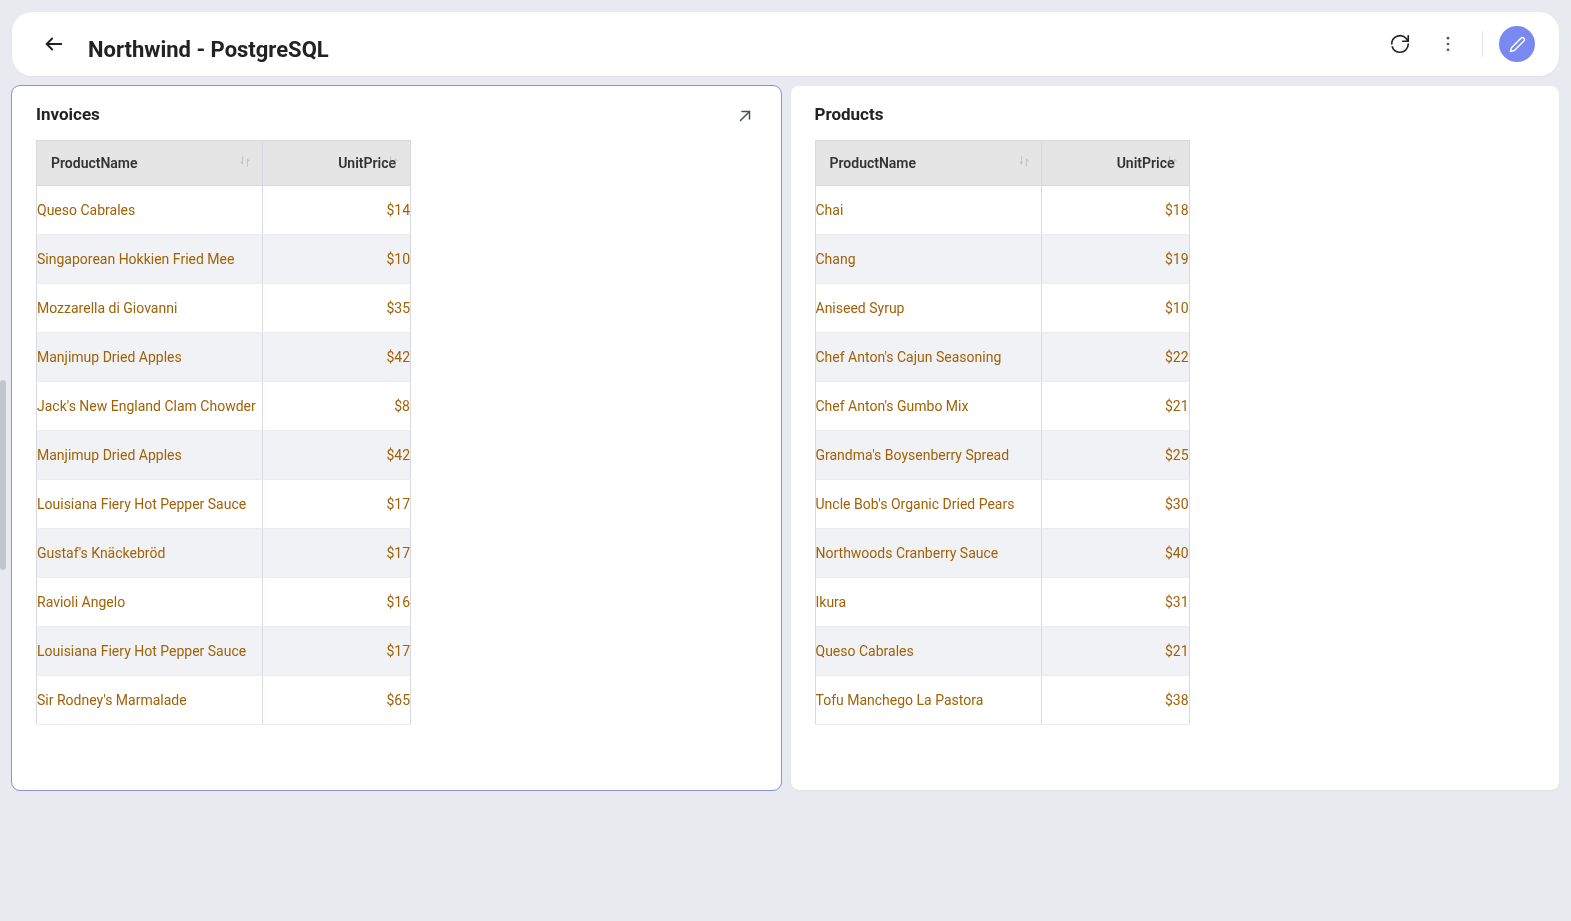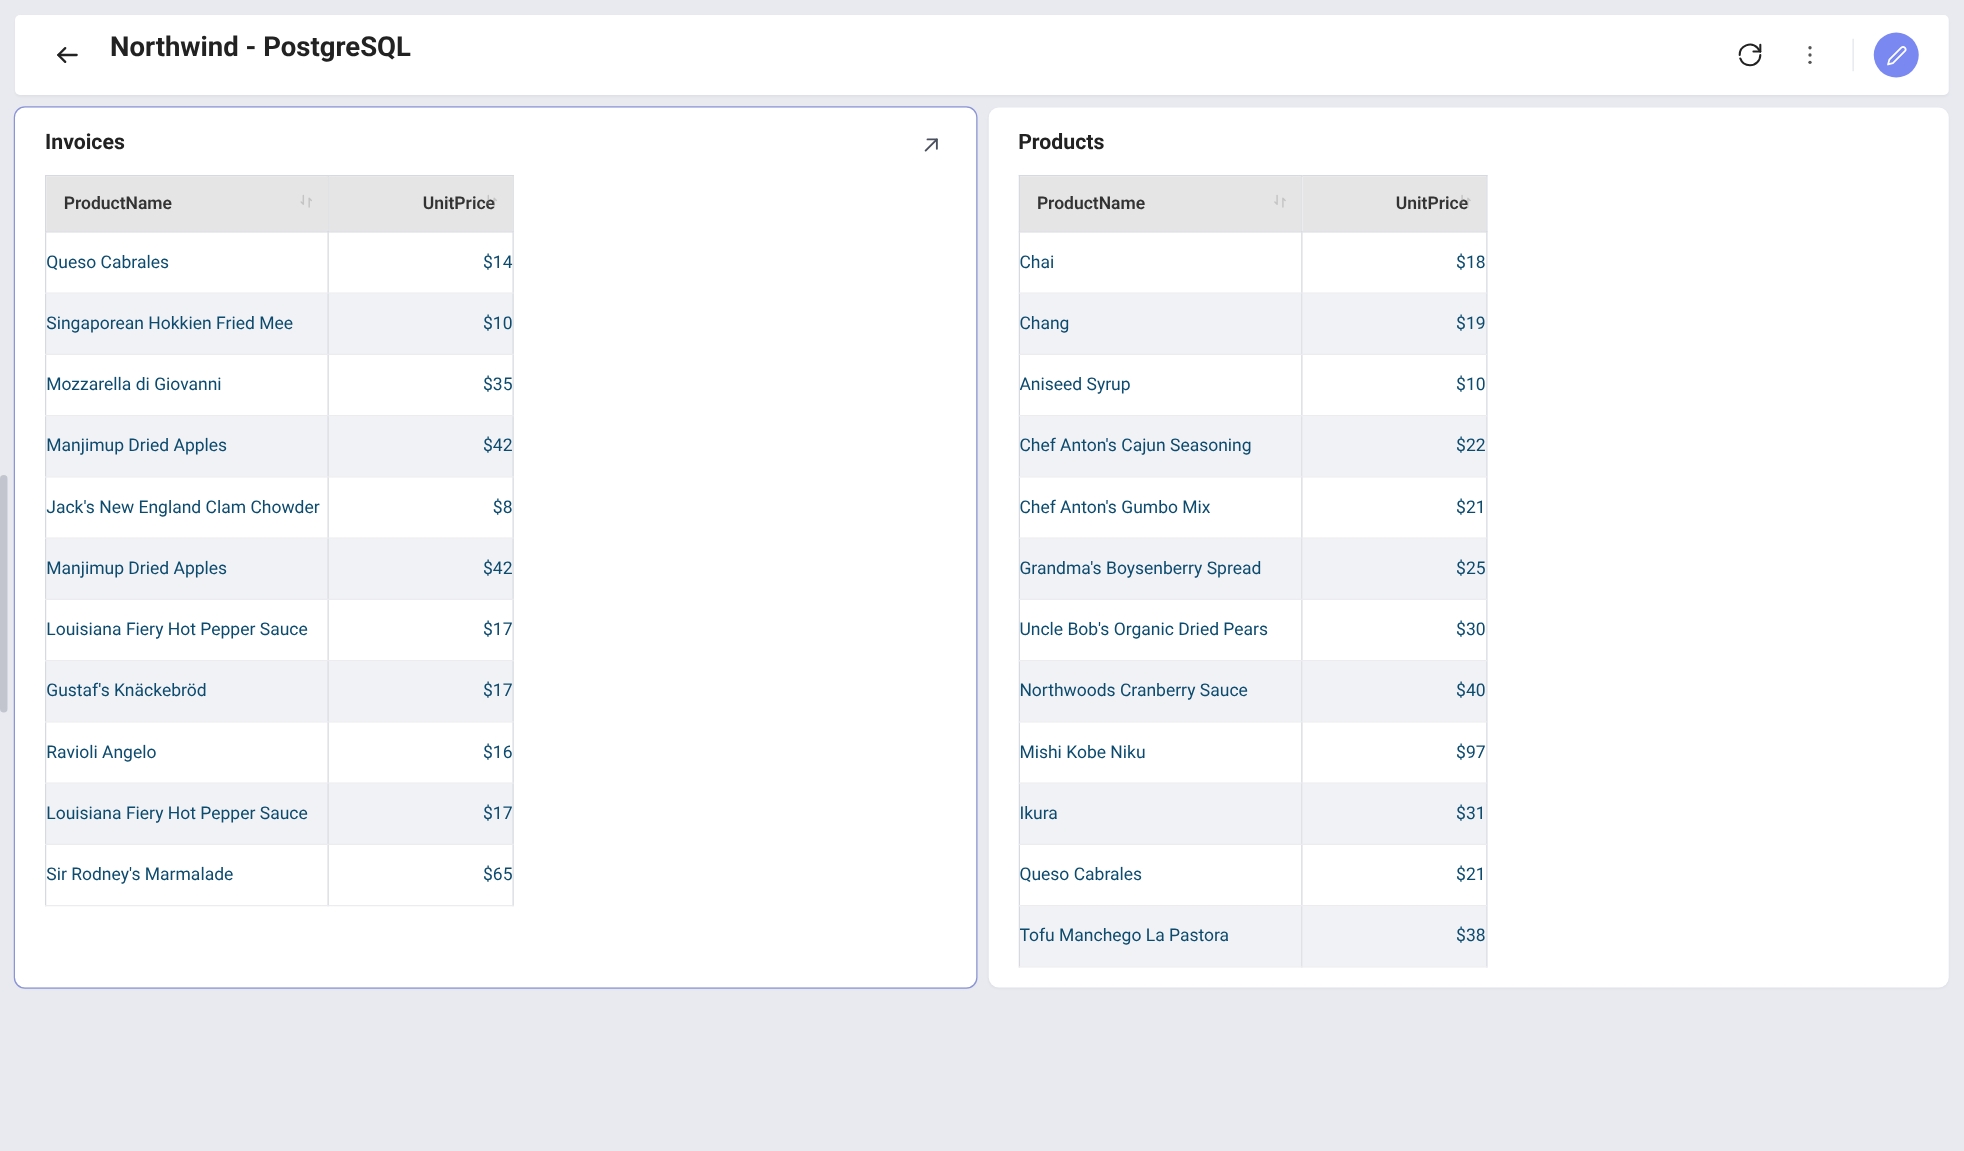--- a/index.html
+++ b/index.html
@@ -8,24 +8,24 @@
       padding: 0;
     }
     body {
       font-family: -apple-system, BlinkMacSystemFont, 'Segoe UI', Roboto, Arial, sans-serif;
       background: #e8eaf0;
       padding: 12px;
       color: #222;
     }
     .header-bar {
       background: #fff;
-      border-radius: 4px;
+      border-radius: 20px;
       padding: 14px 24px;
       display: flex;
-      align-items: flex-start;
+      align-items: flex-end;
       margin-bottom: 10px;
       box-shadow: 0 1px 2px rgba(0,0,0,0.04);
     }
     .back-btn {
       width: 36px;
       height: 36px;
       display: flex;
       align-items: center;
       justify-content: center;
       cursor: pointer;
@@ -127,21 +127,21 @@
       right: 10px;
       top: 50%;
       transform: translateY(-50%);
       opacity: 0.35;
     }
     .data-table td {
       padding: 16px 0;
       border-left: 1px solid #d6d9e1;
       border-right: 1px solid #d6d9e1;
       border-bottom: 1px solid #ececf0;
-      color: #0c4a6e;
+      color: #a16207;
       white-space: nowrap;
       overflow: hidden;
       text-overflow: ellipsis;
       margin-left: 41px;
     }
     .data-table td.col-price {
       text-align: right;
     }
     .data-table tbody tr:nth-child(even) {
       background: #f1f2f5;
@@ -326,24 +326,20 @@
           </tr>
           <tr>
             <td class="col-name">Uncle Bob's Organic Dried Pears</td>
             <td class="col-price">$30</td>
           </tr>
           <tr>
             <td class="col-name">Northwoods Cranberry Sauce</td>
             <td class="col-price">$40</td>
           </tr>
           <tr>
-            <td class="col-name">Mishi Kobe Niku</td>
-            <td class="col-price">$97</td>
-          </tr>
-          <tr>
             <td class="col-name">Ikura</td>
             <td class="col-price">$31</td>
           </tr>
           <tr>
             <td class="col-name">Queso Cabrales</td>
             <td class="col-price">$21</td>
           </tr>
           <tr>
             <td class="col-name">Tofu Manchego La Pastora</td>
             <td class="col-price">$38</td>

